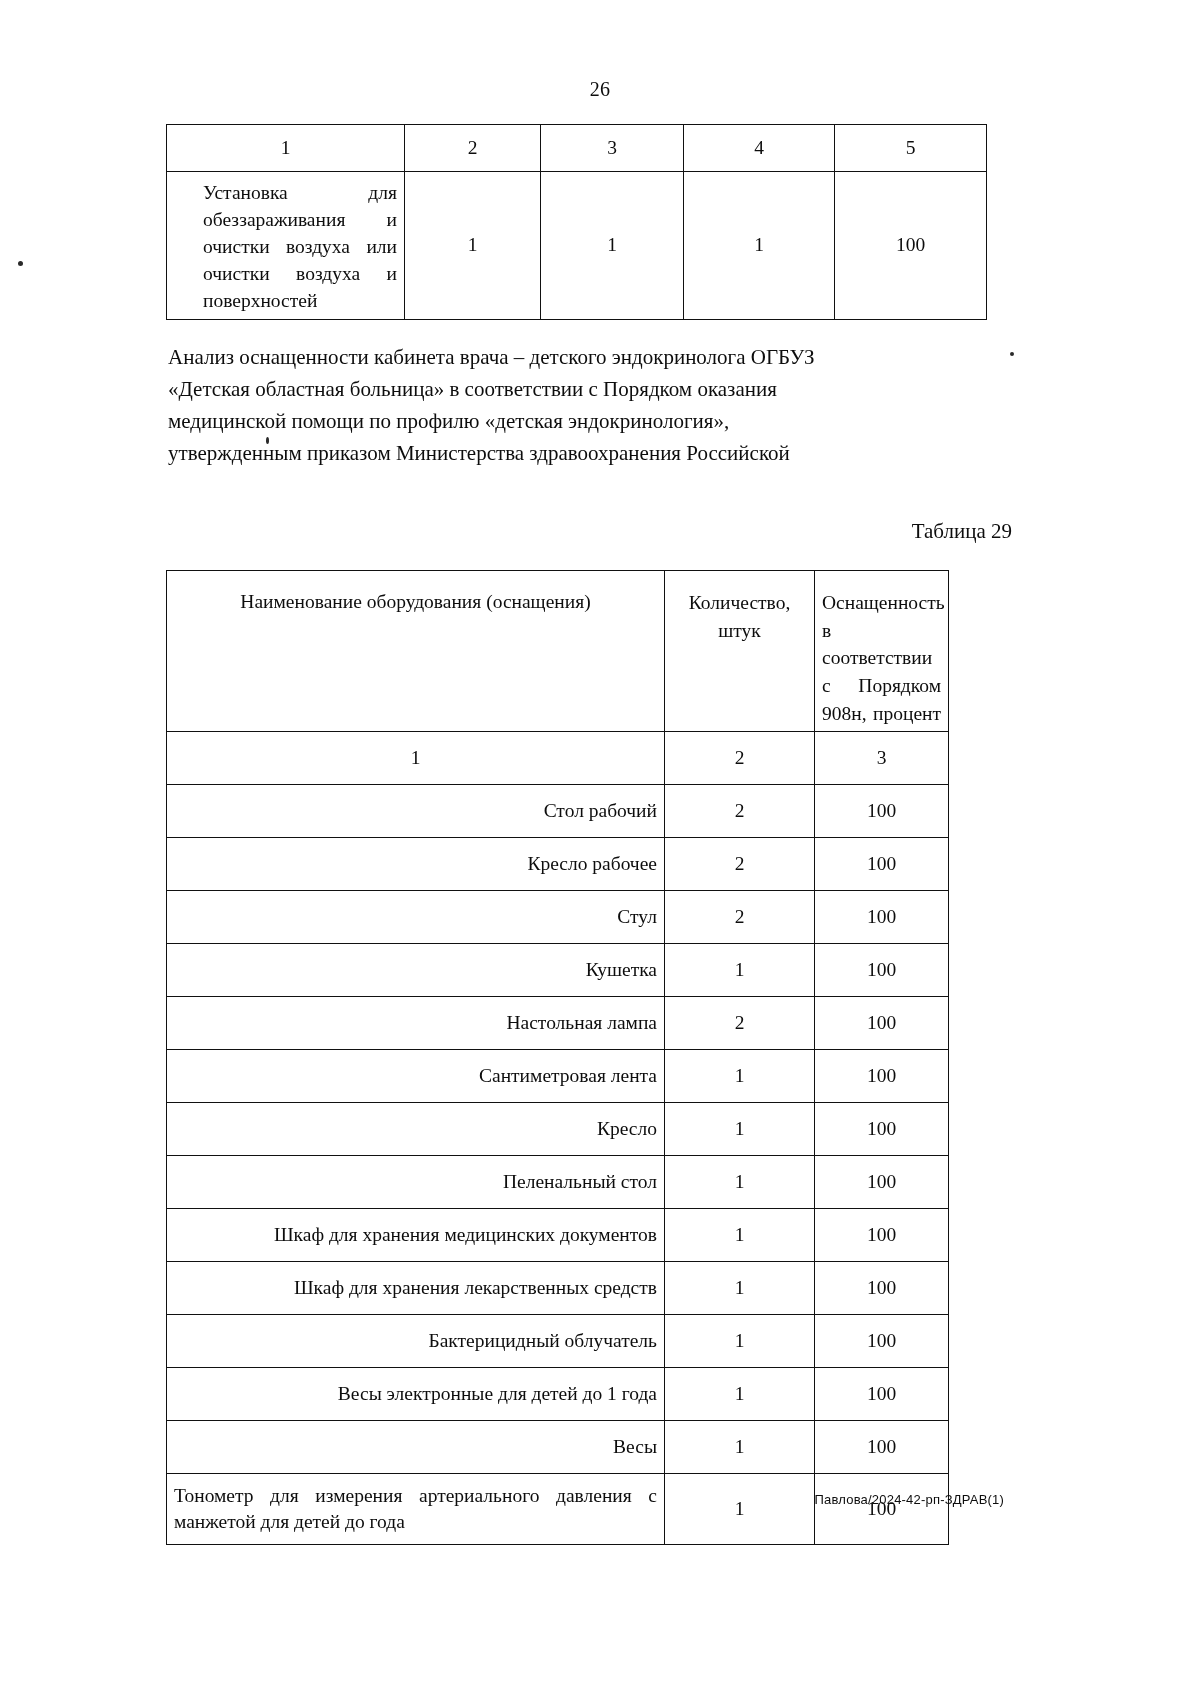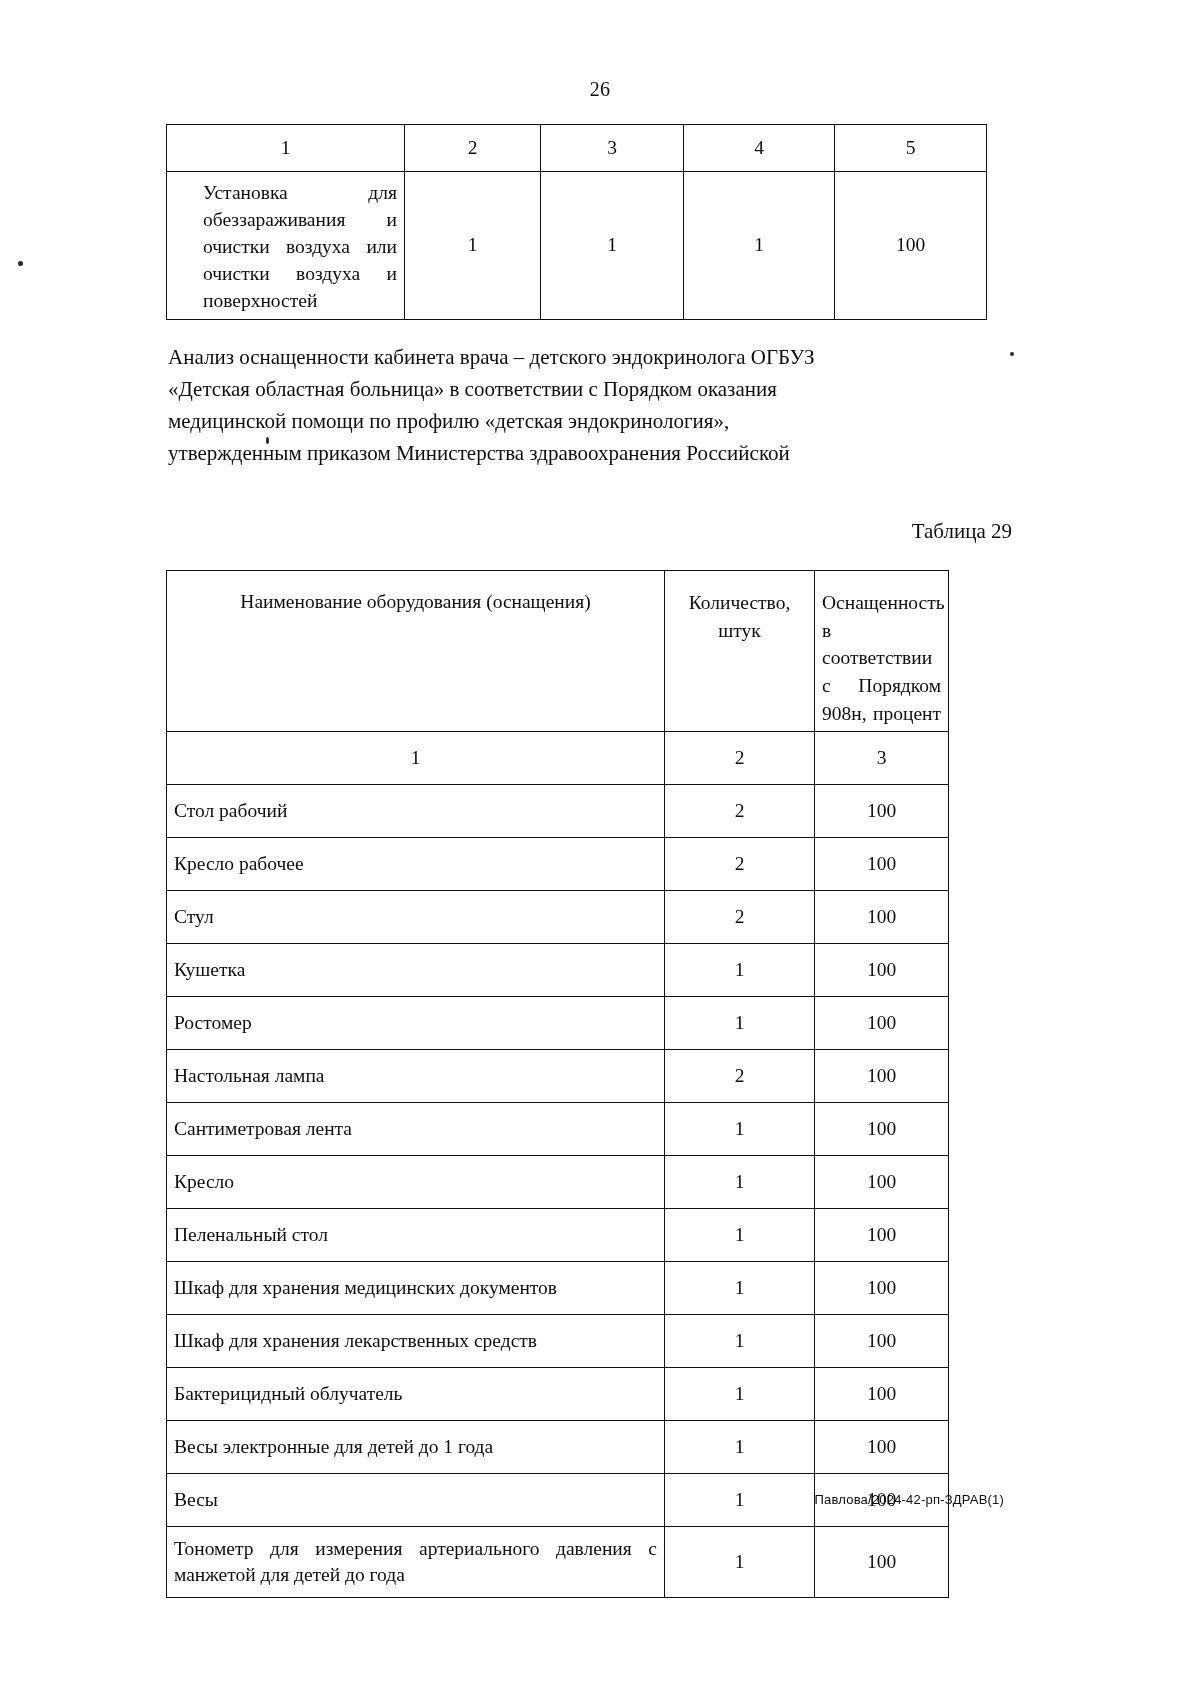--- a/index.html
+++ b/index.html
@@ -143,21 +143,21 @@
     text-align-last: justify;
     vertical-align: top;
     padding-top: 18px;
     line-height: 1.42;
   }
   .table-main td.colnum {
     text-align: center;
     height: 44px;
   }
   .table-main td.item {
-    text-align: left;
+    text-align: right;
     height: 44px;
   }
   .table-main td.item.wrap {
     text-align: justify;
     text-align-last: left;
     height: 62px;
     line-height: 1.38;
   }
   .table-main td.cnum {
     text-align: center;
@@ -253,25 +253,20 @@
         <td class="item">Стул</td>
         <td class="cnum">2</td>
         <td class="cnum">100</td>
       </tr>
       <tr>
         <td class="item">Кушетка</td>
         <td class="cnum">1</td>
         <td class="cnum">100</td>
       </tr>
       <tr>
-        <td class="item">Ростомер</td>
-        <td class="cnum">1</td>
-        <td class="cnum">100</td>
-      </tr>
-      <tr>
         <td class="item">Настольная лампа</td>
         <td class="cnum">2</td>
         <td class="cnum">100</td>
       </tr>
       <tr>
         <td class="item">Сантиметровая лента</td>
         <td class="cnum">1</td>
         <td class="cnum">100</td>
       </tr>
       <tr>

